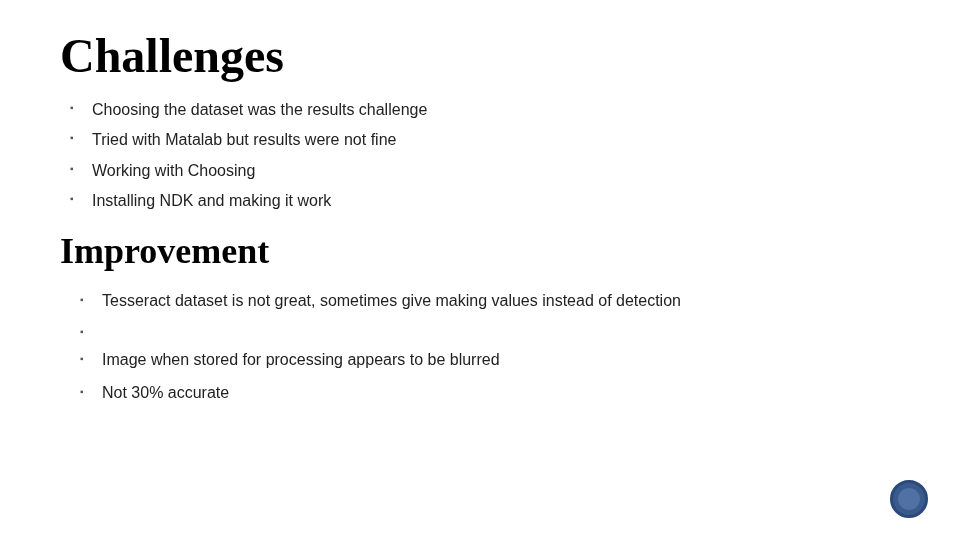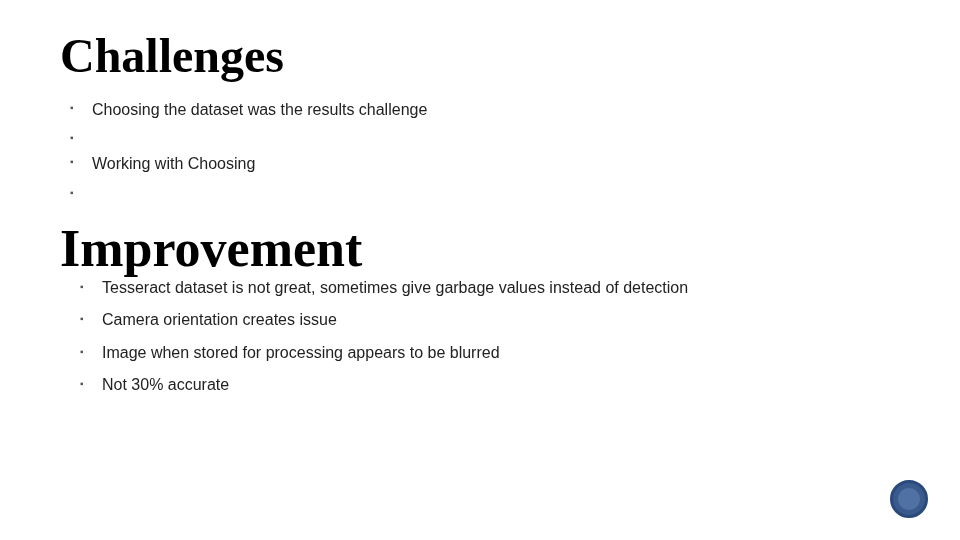--- a/index.html
+++ b/index.html
@@ -53,25 +53,26 @@
     .bullet-list li .bullet-marker {
       min-width: 14px;
       margin-right: 8px;
       margin-top: 2px;
       display: inline-block;
       color: #555;
       font-size: 10px;
     }
 
     .improvement-title {
-      font-size: 52px;
+      font-size: 36px;
       font-weight: 900;
       color: #000000;
       font-family: 'Georgia', serif;
       margin-top: 10px;
+      margin-bottom: 18px;
       line-height: 1.1;
     }
 
     .improvement-list {
       list-style: none;
       padding-left: 20px;
     }
 
     .improvement-list li {
       display: flex;
@@ -122,40 +123,41 @@
 
   <h1 class="section-title">Challenges</h1>
 
   <ul class="bullet-list">
     <li>
       <span class="bullet-marker">▪</span>
       <span>Choosing the dataset was the results challenge</span>
     </li>
     <li>
       <span class="bullet-marker">▪</span>
+      <span>Tried with Matalab but results were not fine</span>
     </li>
     <li>
       <span class="bullet-marker">▪</span>
       <span>Working with Choosing</span>
     </li>
     <li>
       <span class="bullet-marker">▪</span>
+      <span>Installing NDK and making it work</span>
     </li>
   </ul>
 
   <h1 class="improvement-title">Improvement</h1>
 
   <ul class="improvement-list">
     <li>
       <span class="bullet-marker">▪</span>
-      <span>Tesseract dataset is not great, sometimes give garbage values instead of detection</span>
+      <span>Tesseract dataset is not great, sometimes give making values instead of detection</span>
     </li>
     <li>
       <span class="bullet-marker">▪</span>
-      <span>Camera orientation creates issue</span>
     </li>
     <li>
       <span class="bullet-marker">▪</span>
       <span>Image when stored for processing appears to be blurred</span>
     </li>
     <li>
       <span class="bullet-marker">▪</span>
       <span>Not 30% accurate</span>
     </li>
   </ul>

